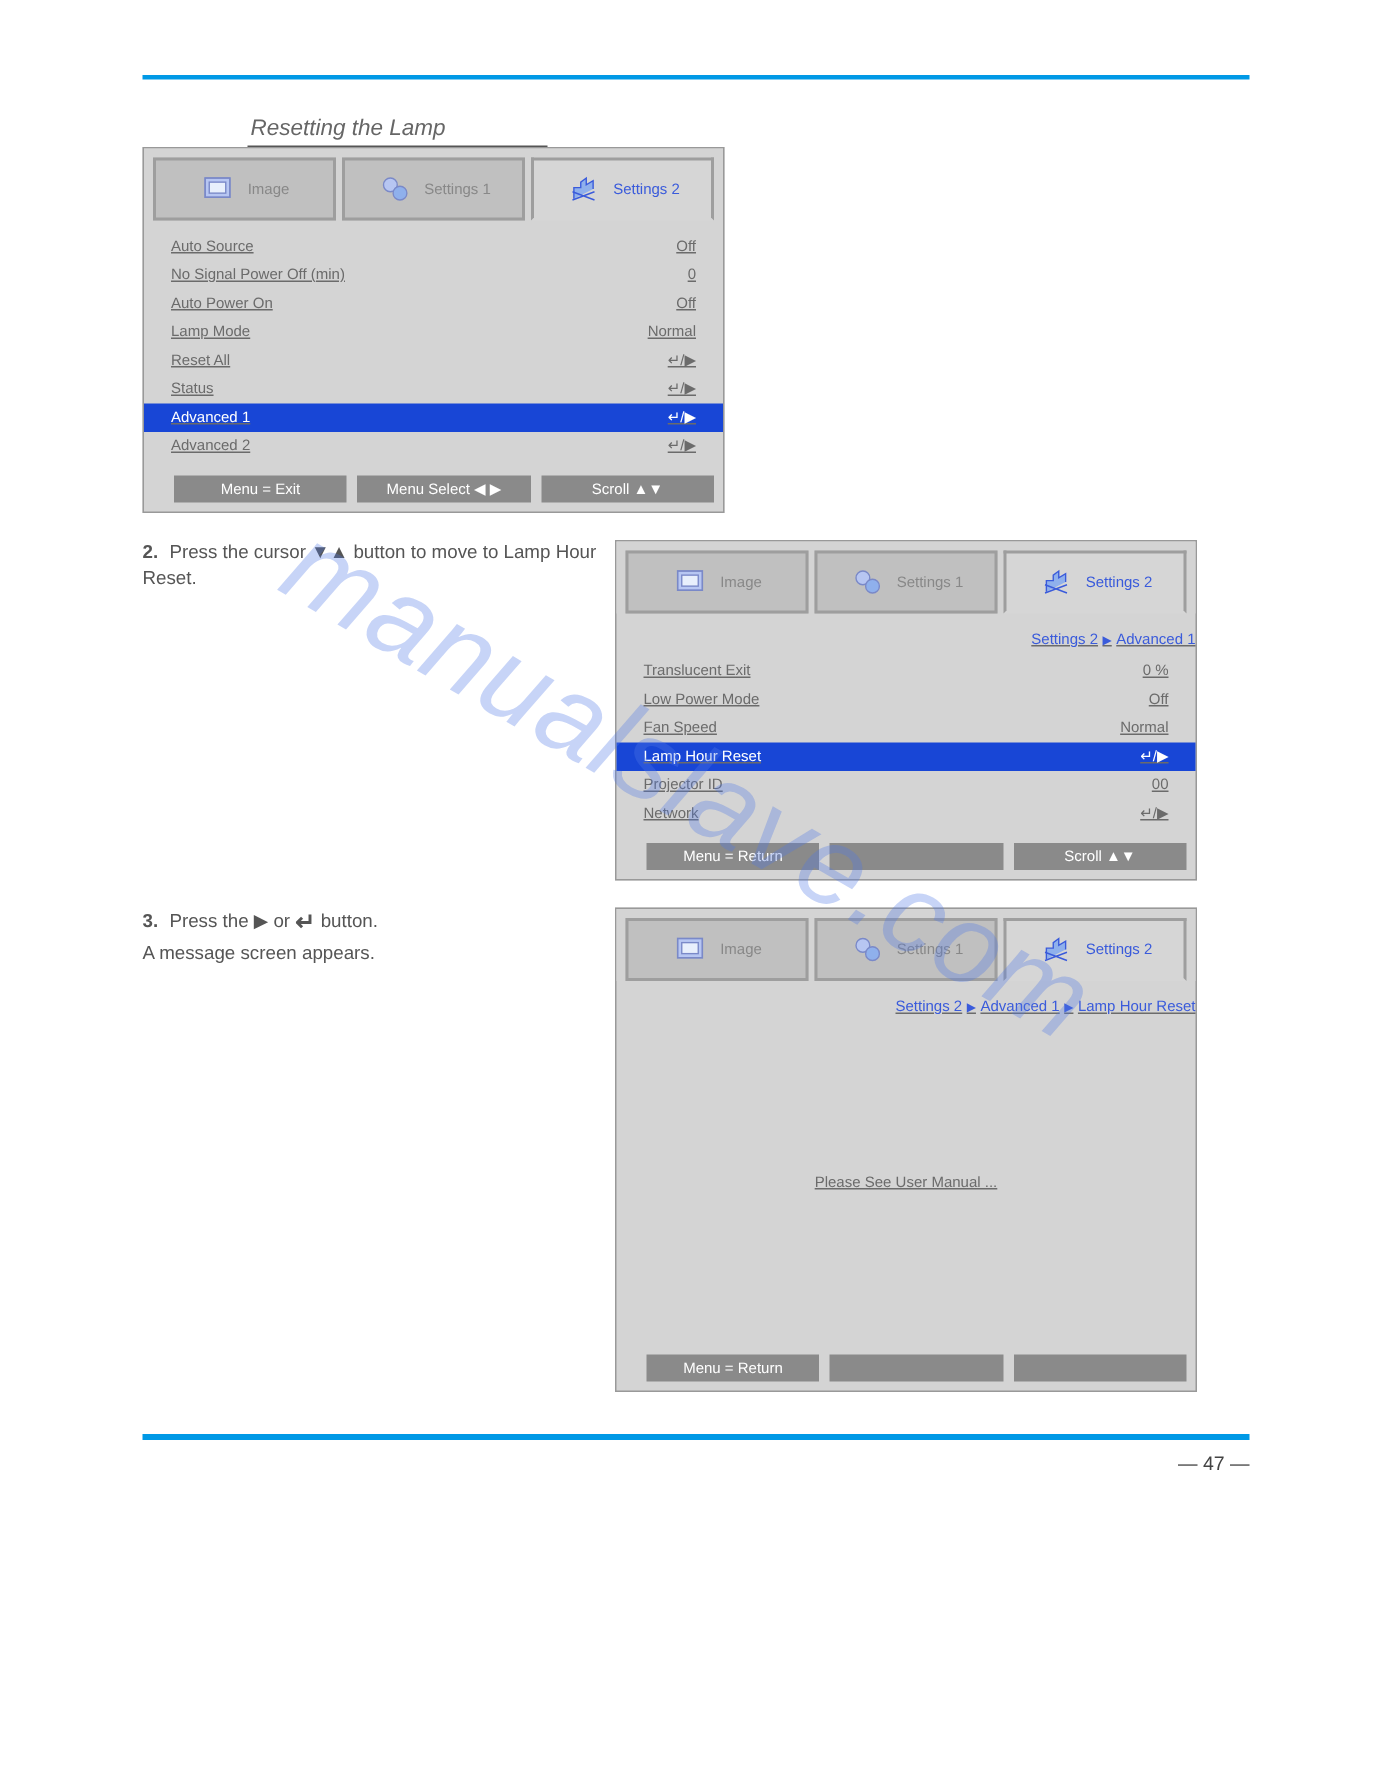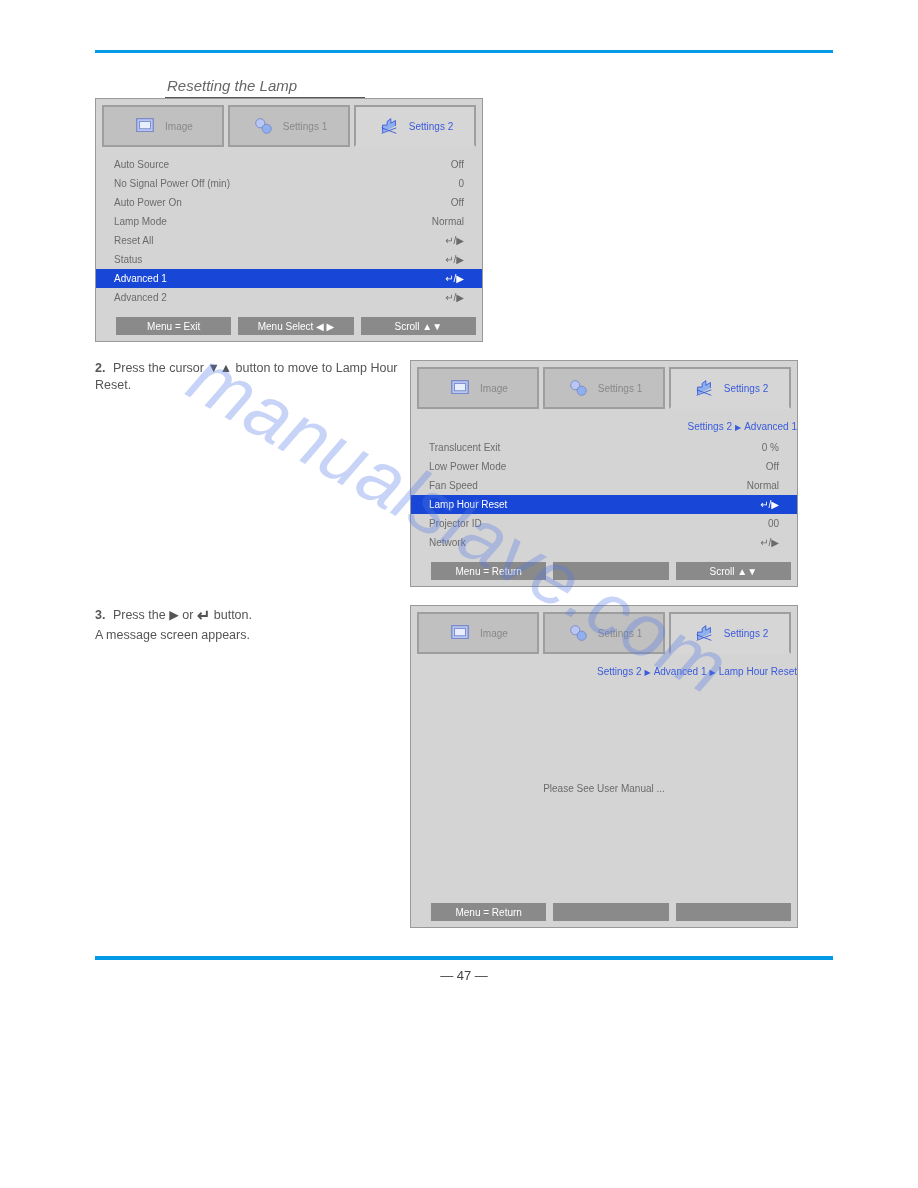--- a/index.html
+++ b/index.html
@@ -73,21 +73,21 @@
     font-size: 10px;
     color: #888;
   }
   .osd-tab.active {
     background: #d6d6d6;
     border-bottom: 2px solid #d6d6d6;
     color: #3a5bdb;
   }
   .tab-icon { width: 24px; height: 24px; display: flex; align-items: center; justify-content: center; }
   .tab-icon svg { width: 22px; height: 22px; }
-  .osd-body { padding: 8px 0 4px 0; }
+  .osd-body { padding: 8px 0 4px 0; text-decoration: underline; }
   .breadcrumb { text-align:right; font-size:10px; color:#3a5bdb; padding: 4px 0 6px 0; }
   .breadcrumb .tri { color:#3a5bdb; font-size:8px; margin: 0 3px; }
   .osd-row {
     display: flex;
     justify-content: space-between;
     padding: 2px 18px;
     font-size: 10px;
     color: #6b6b6b;
     line-height: 1.5;
   }
@@ -124,21 +124,21 @@
     transform: translate(-50%, -50%) rotate(30deg);
     font-size: 76px;
     color: rgba(80,120,230,0.32);
     font-style: italic;
     pointer-events: none;
     font-family: -apple-system, Arial, sans-serif;
     white-space: nowrap;
     font-weight: 400;
     letter-spacing: 1px;
   }
-  .pagenum { text-align: center; font-size: 13px; color: #444; margin-top: 4px; }
+  .pagenum { text-align: right; font-size: 13px; color: #444; margin-top: 4px; }
   .enter-arrow { font-family: Arial; }
 </style>
 </head>
 <body>
 
 <div class="page">
   <div class="watermark">manualslave.com</div>
 
   <div class="blue-rule"></div>
 

